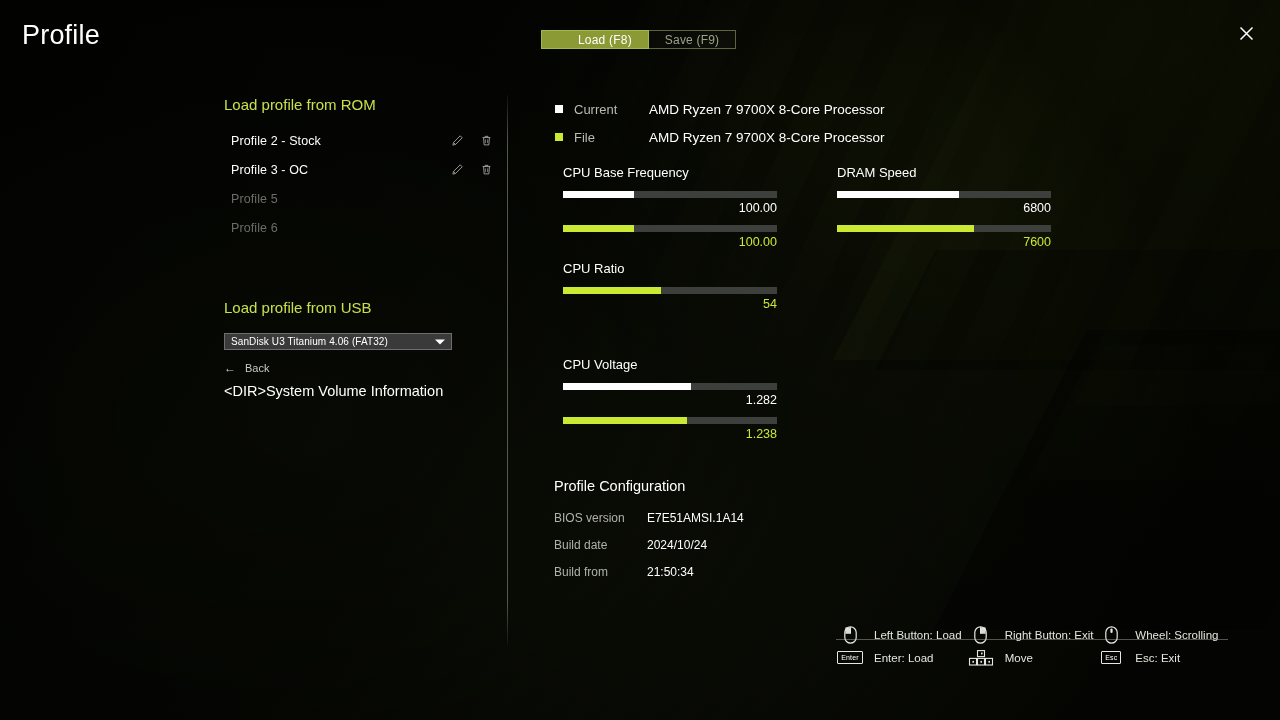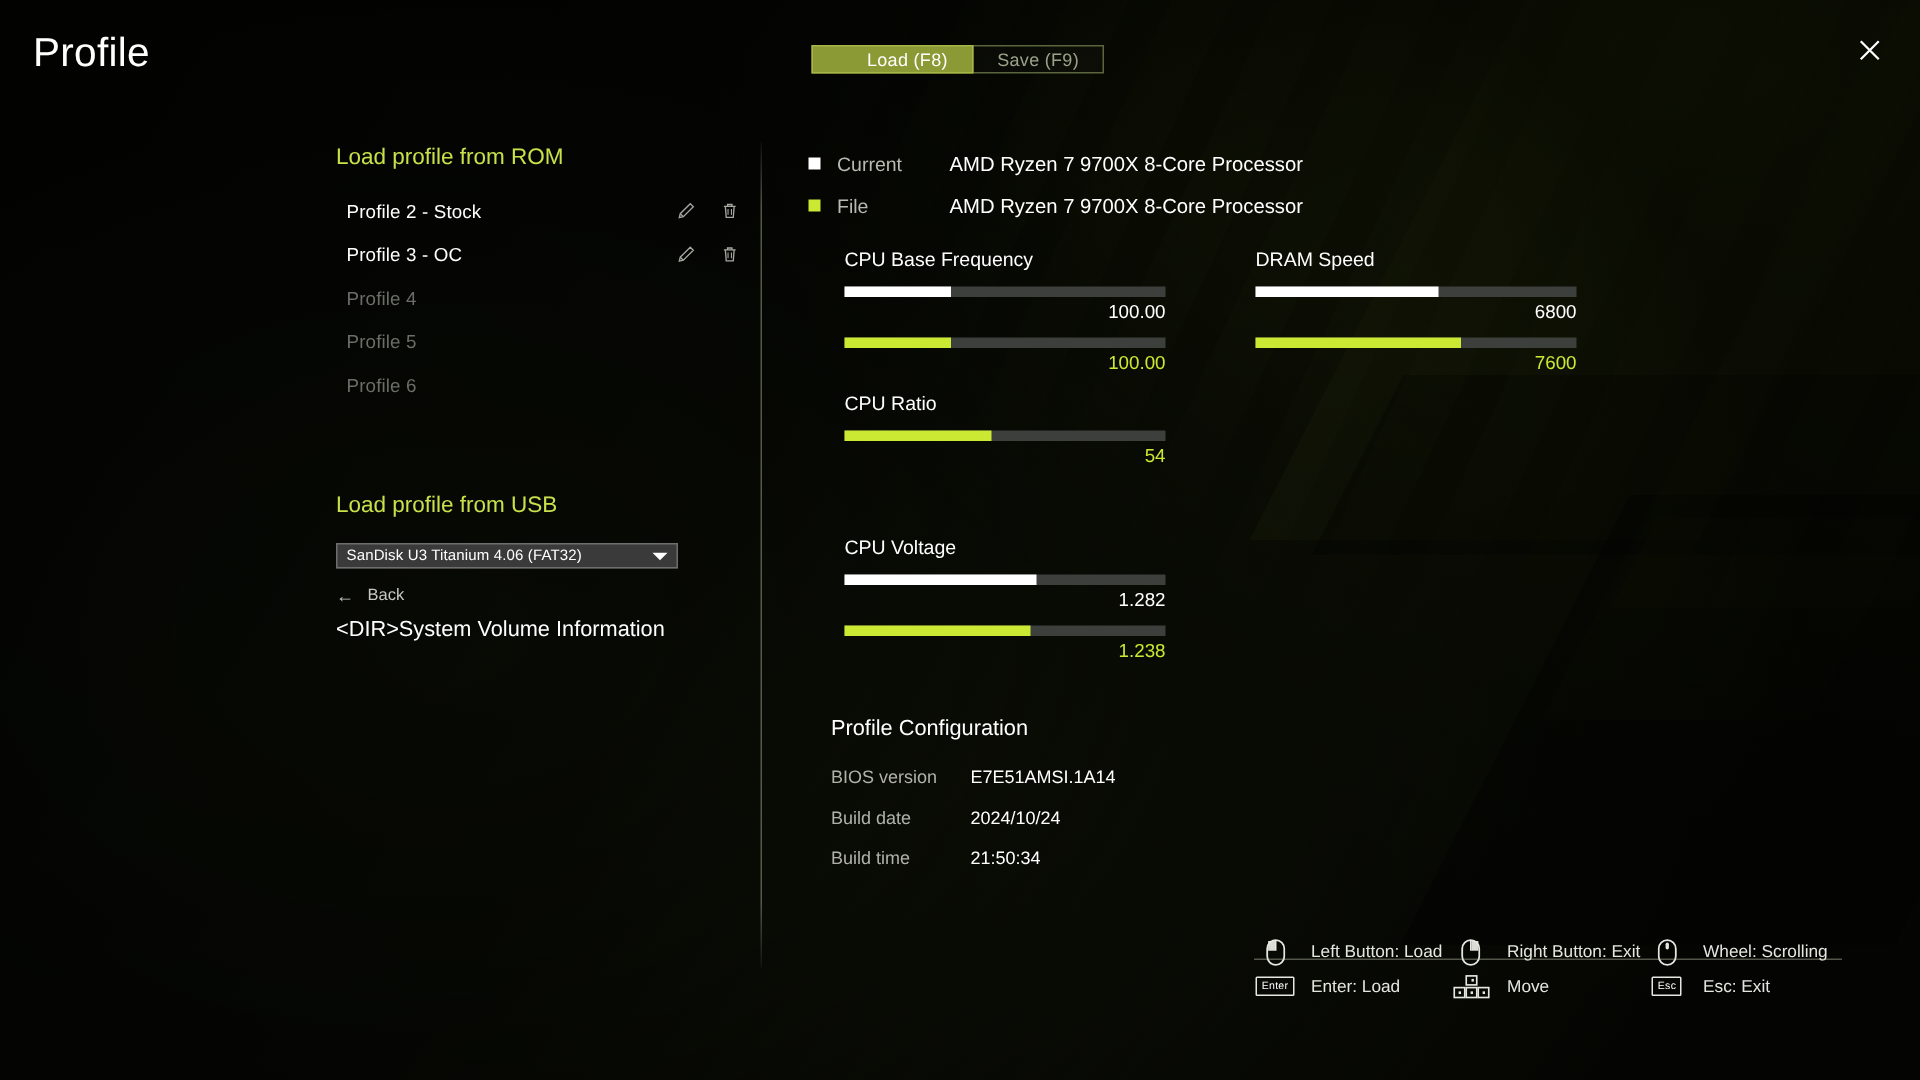--- a/index.html
+++ b/index.html
@@ -113,21 +113,21 @@
     width: 0; height: 0;
     border-left: 5px solid transparent; border-right: 5px solid transparent;
     border-top: 5px solid #ffffff;
   }
   .back-row { margin-top: 12px; display: flex; align-items: center; gap: 9px; }
   .back-arrow { font-size: 12px; color: #c7c9c2; line-height: 1; }
   .back-label { font-size: 11px; color: #c7c9c2; }
   .dir-row { margin-top: 9px; font-size: 14.5px; color: #ffffff; }
 
   
-  .right-col { position: absolute; left: 539px; top: 100px; width: 500px; }
+  .right-col { position: absolute; left: 555px; top: 100px; width: 500px; }
   .legend-row { display: flex; align-items: center; height: 18px; margin-bottom: 10px; }
   .legend-sq { width: 8px; height: 8px; margin-right: 11px; }
   .legend-sq.current { background: #ffffff; }
   .legend-sq.file { background: #cbe832; }
   .legend-key { font-size: 13px; color: #b9bbb2; width: 75px; }
   .legend-val { font-size: 13.5px; color: #ffffff; }
 
   .metrics { position: absolute; left: 563px; top: 165px; width: 500px; }
   .metric { position: absolute; width: 214px; }
   .metric-title { font-size: 13px; color: #ffffff; margin-bottom: 11px; }
@@ -241,23 +241,20 @@
           <span class="icon-btn">
             <svg width="13" height="13" viewBox="0 0 16 16">
                 <path d="M3.2 4.4h9.6M6.2 4.4V2.9h3.6v1.5M4.4 4.4l.7 9h5.8l.7-9" fill="none" stroke="#c9cbc3" stroke-width="1.1"></path>
                 <path d="M6.6 6.6v4.6M9.4 6.6v4.6" stroke="#c9cbc3" stroke-width="0.9"></path>
               </svg>
           </span>
         </span>
       </div>
 
       <div class="profile-row disabled">
-        <span class="profile-name">Profile 4</span>
-      </div>
-      <div class="profile-row disabled">
         <span class="profile-name">Profile 5</span>
       </div>
       <div class="profile-row disabled">
         <span class="profile-name">Profile 6</span>
       </div>
     </div>
 
     <div class="section-head usb-head">Load profile from USB</div>
 
     <div class="usb-select">
@@ -351,21 +348,21 @@
     <div class="pc-title">Profile Configuration</div>
     <div class="pc-row">
       <span class="pc-key">BIOS version</span>
       <span class="pc-val">E7E51AMSI.1A14</span>
     </div>
     <div class="pc-row">
       <span class="pc-key">Build date</span>
       <span class="pc-val">2024/10/24</span>
     </div>
     <div class="pc-row">
-      <span class="pc-key">Build time</span>
+      <span class="pc-key">Build from</span>
       <span class="pc-val">21:50:34</span>
     </div>
   </div>
 
   <div class="hints">
     <div class="hints-divider"></div>
 
     <div class="hints-row second">
       <div class="hint">
         <span class="glyph">

